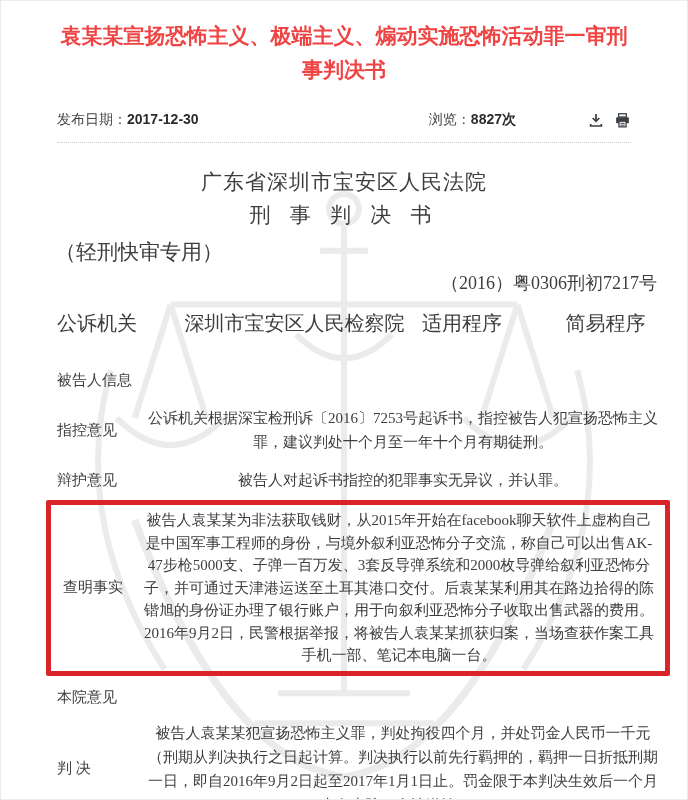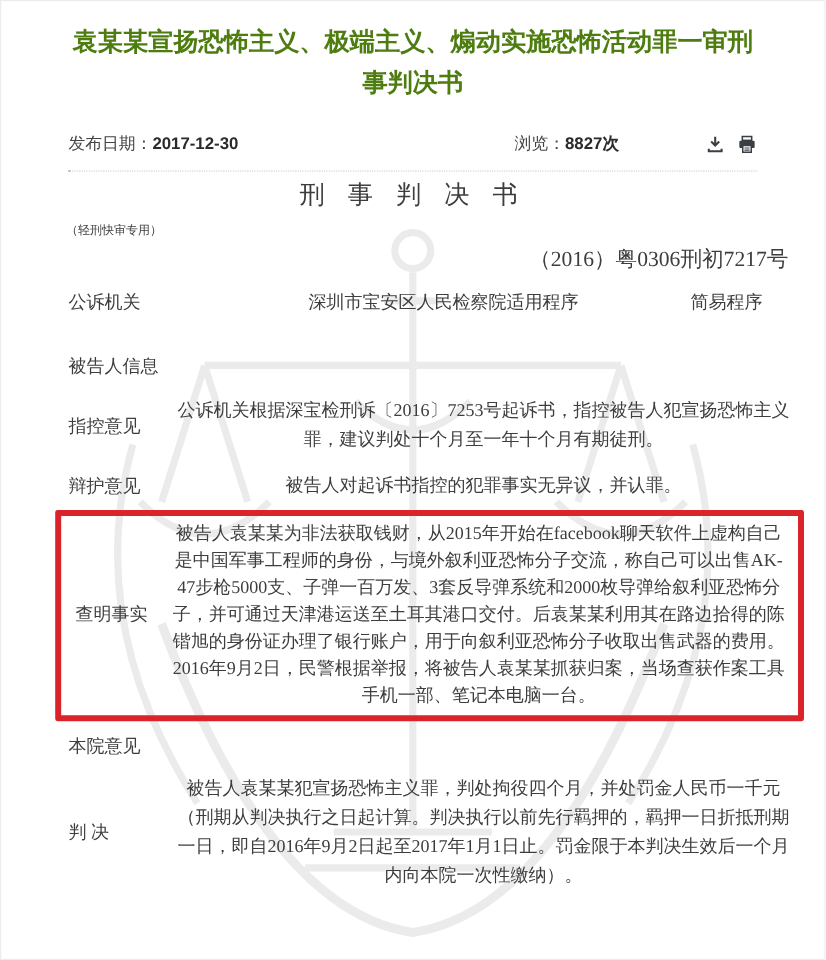--- a/index.html
+++ b/index.html
@@ -25,21 +25,21 @@
 
   .content { position: relative; z-index: 1; }
 
   
   .doc-title {
     margin: 18px 50px 0 50px;
     text-align: center;
     font-size: 21px;
     font-weight: bold;
     line-height: 34px;
-    color: #4d7c0f;
+    color: #ef4444;
   }
   .meta-row {
     display: flex;
     align-items: center;
     margin: 24px 56px 0 56px;
     padding-bottom: 13px;
     border-bottom: 1px dotted #c9c9c9;
     font-size: 14px;
     color: #444;
   }
@@ -60,40 +60,40 @@
   }
   .doc-type {
     margin-top: 5px;
     text-align: center;
     font-size: 21px;
     letter-spacing: 7px;
     color: #3d3d3d;
   }
   .doc-note {
     margin: 9px 0 0 54px;
-    font-size: 10px;
+    font-size: 21px;
     color: #3d3d3d;
   }
   .case-number {
     margin: 5px 30px 0 0;
     text-align: right;
     font-size: 18px;
     color: #3d3d3d;
   }
 
   
   .info-row {
     display: flex;
     margin: 15px 28px 0 56px;
-    font-size: 15px;
+    font-size: 20px;
     color: #3d3d3d;
     align-items: center;
   }
   .info-row .cell-l { width: 110px; }
-  .info-row .cell-v1 { width: 255px; text-align: right; }
+  .info-row .cell-v1 { width: 255px; text-align: center; }
   .info-row .cell-l2 { width: 130px; }
   .info-row .cell-v2 { flex: 1; text-align: center; }
 
   .row {
     display: flex;
     align-items: center;
     margin-left: 56px;
     margin-right: 24px;
     font-size: 15px;
     color: #3d3d3d;
@@ -165,20 +165,21 @@
             <rect x="6.5" y="2.5" width="11" height="4.5" fill="none" stroke="#3a3f44" stroke-width="1.8"></rect>
             <rect x="3" y="7.5" width="18" height="8.5" rx="1.2" fill="#3a3f44"></rect>
             <rect x="7" y="13" width="10" height="8" fill="#fff" stroke="#3a3f44" stroke-width="1.8"></rect>
             <line x1="9" y1="16" x2="15" y2="16" stroke="#3a3f44" stroke-width="1.4"></line>
             <line x1="9" y1="18.6" x2="15" y2="18.6" stroke="#3a3f44" stroke-width="1.4"></line>
           </svg>
         </span>
       </div>
     </div>
 
+    <div class="court-name doc-serif">广东省深圳市宝安区人民法院</div>
     <div class="doc-type doc-serif">刑 事 判 决 书</div>
     <div class="doc-note doc-serif">（轻刑快审专用）</div>
     <div class="case-number doc-serif">（2016）粤0306刑初7217号</div>
 
     <div class="info-row doc-serif">
       <div class="cell-l">公诉机关</div>
       <div class="cell-v1">深圳市宝安区人民检察院</div>
       <div class="cell-l2">适用程序</div>
       <div class="cell-v2">简易程序</div>
     </div>

